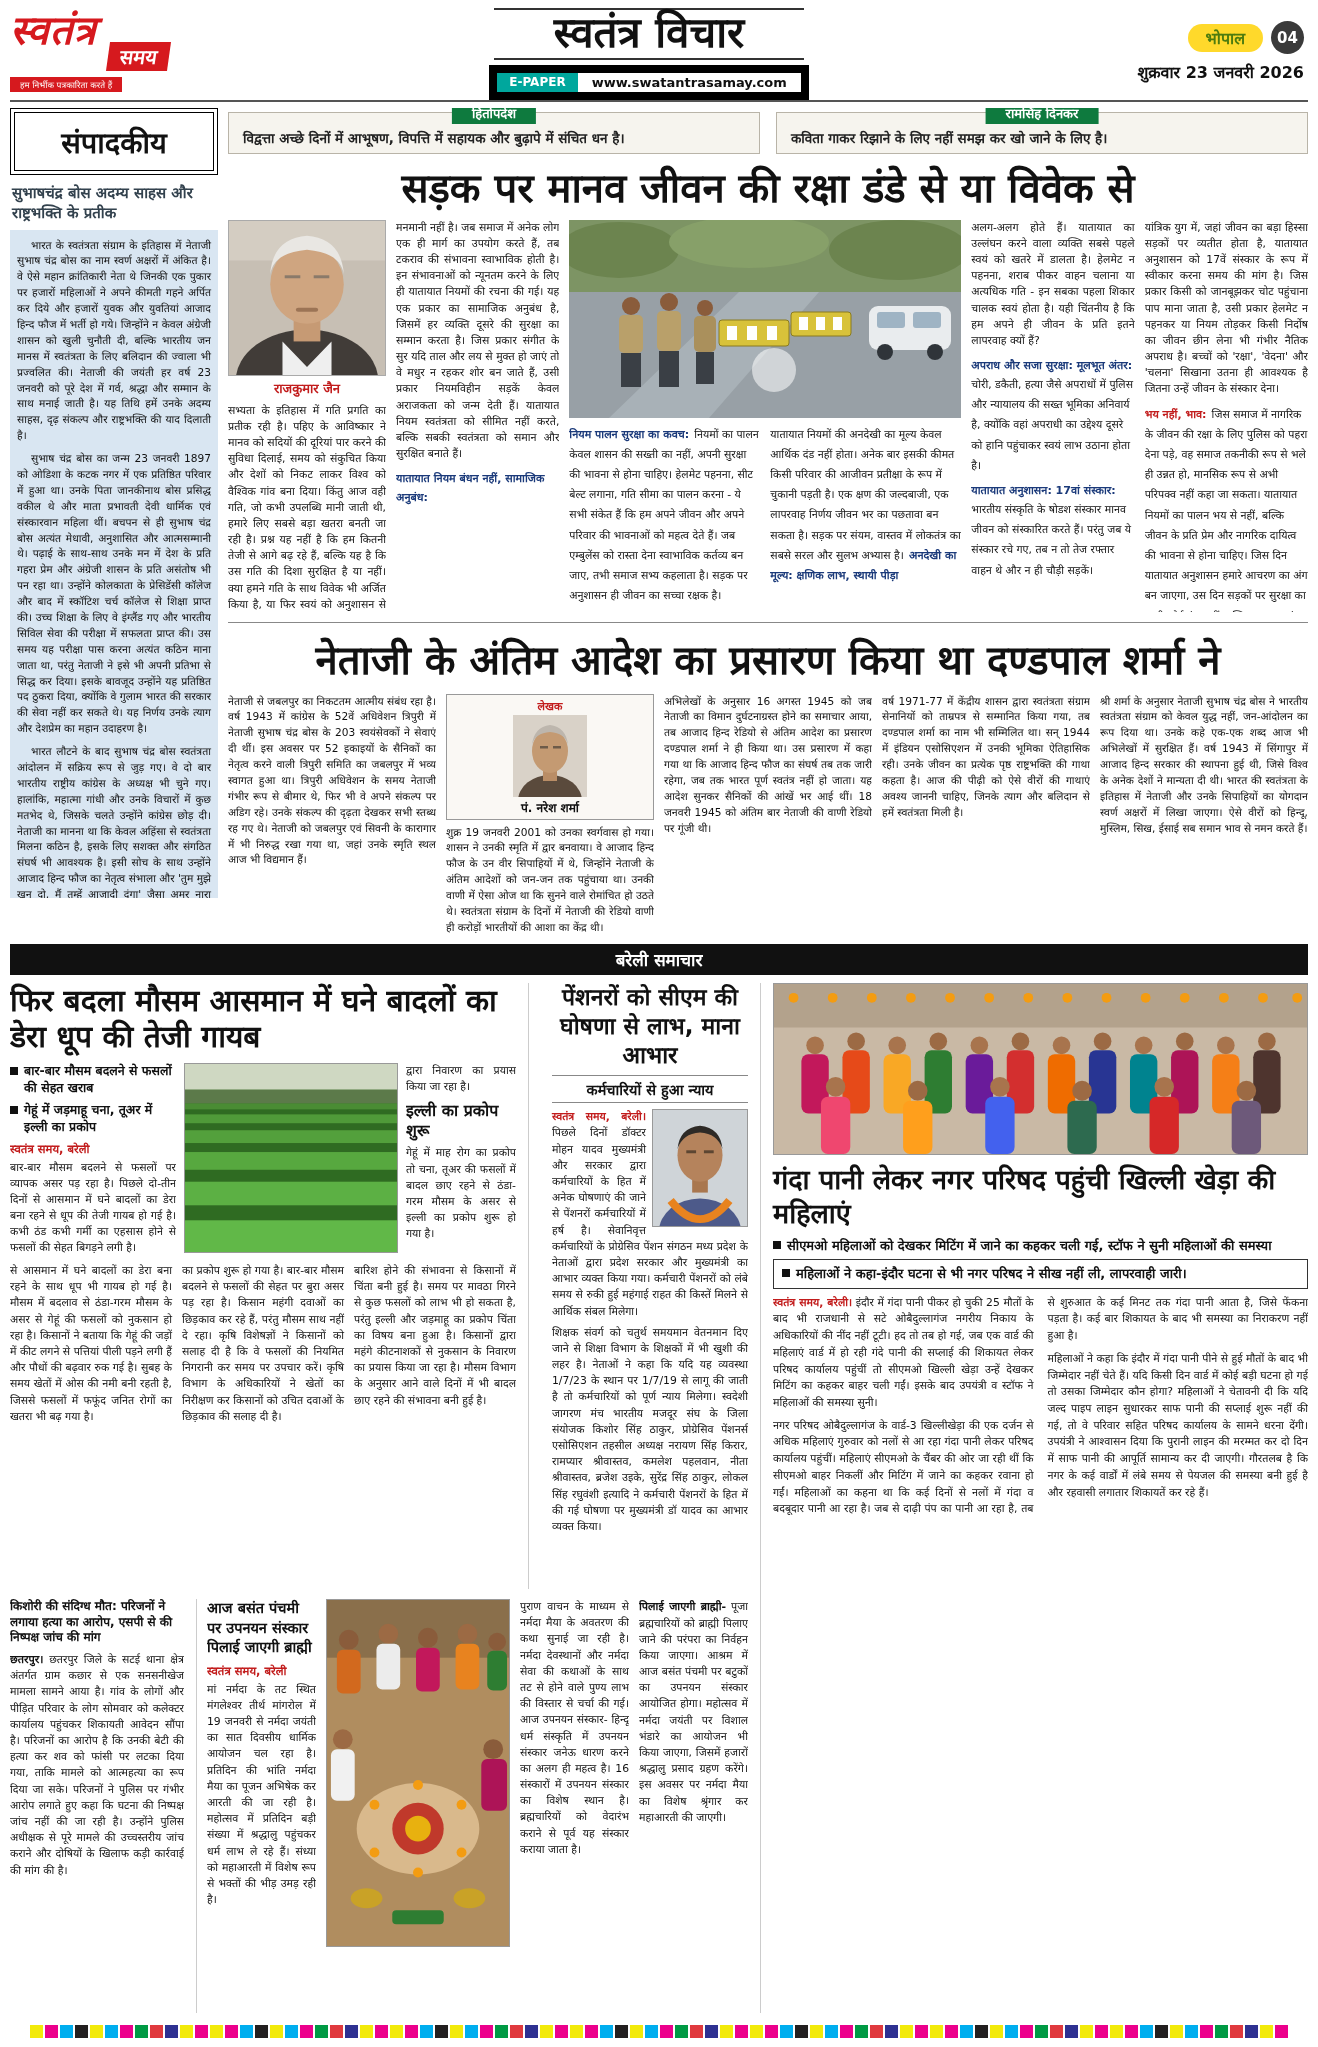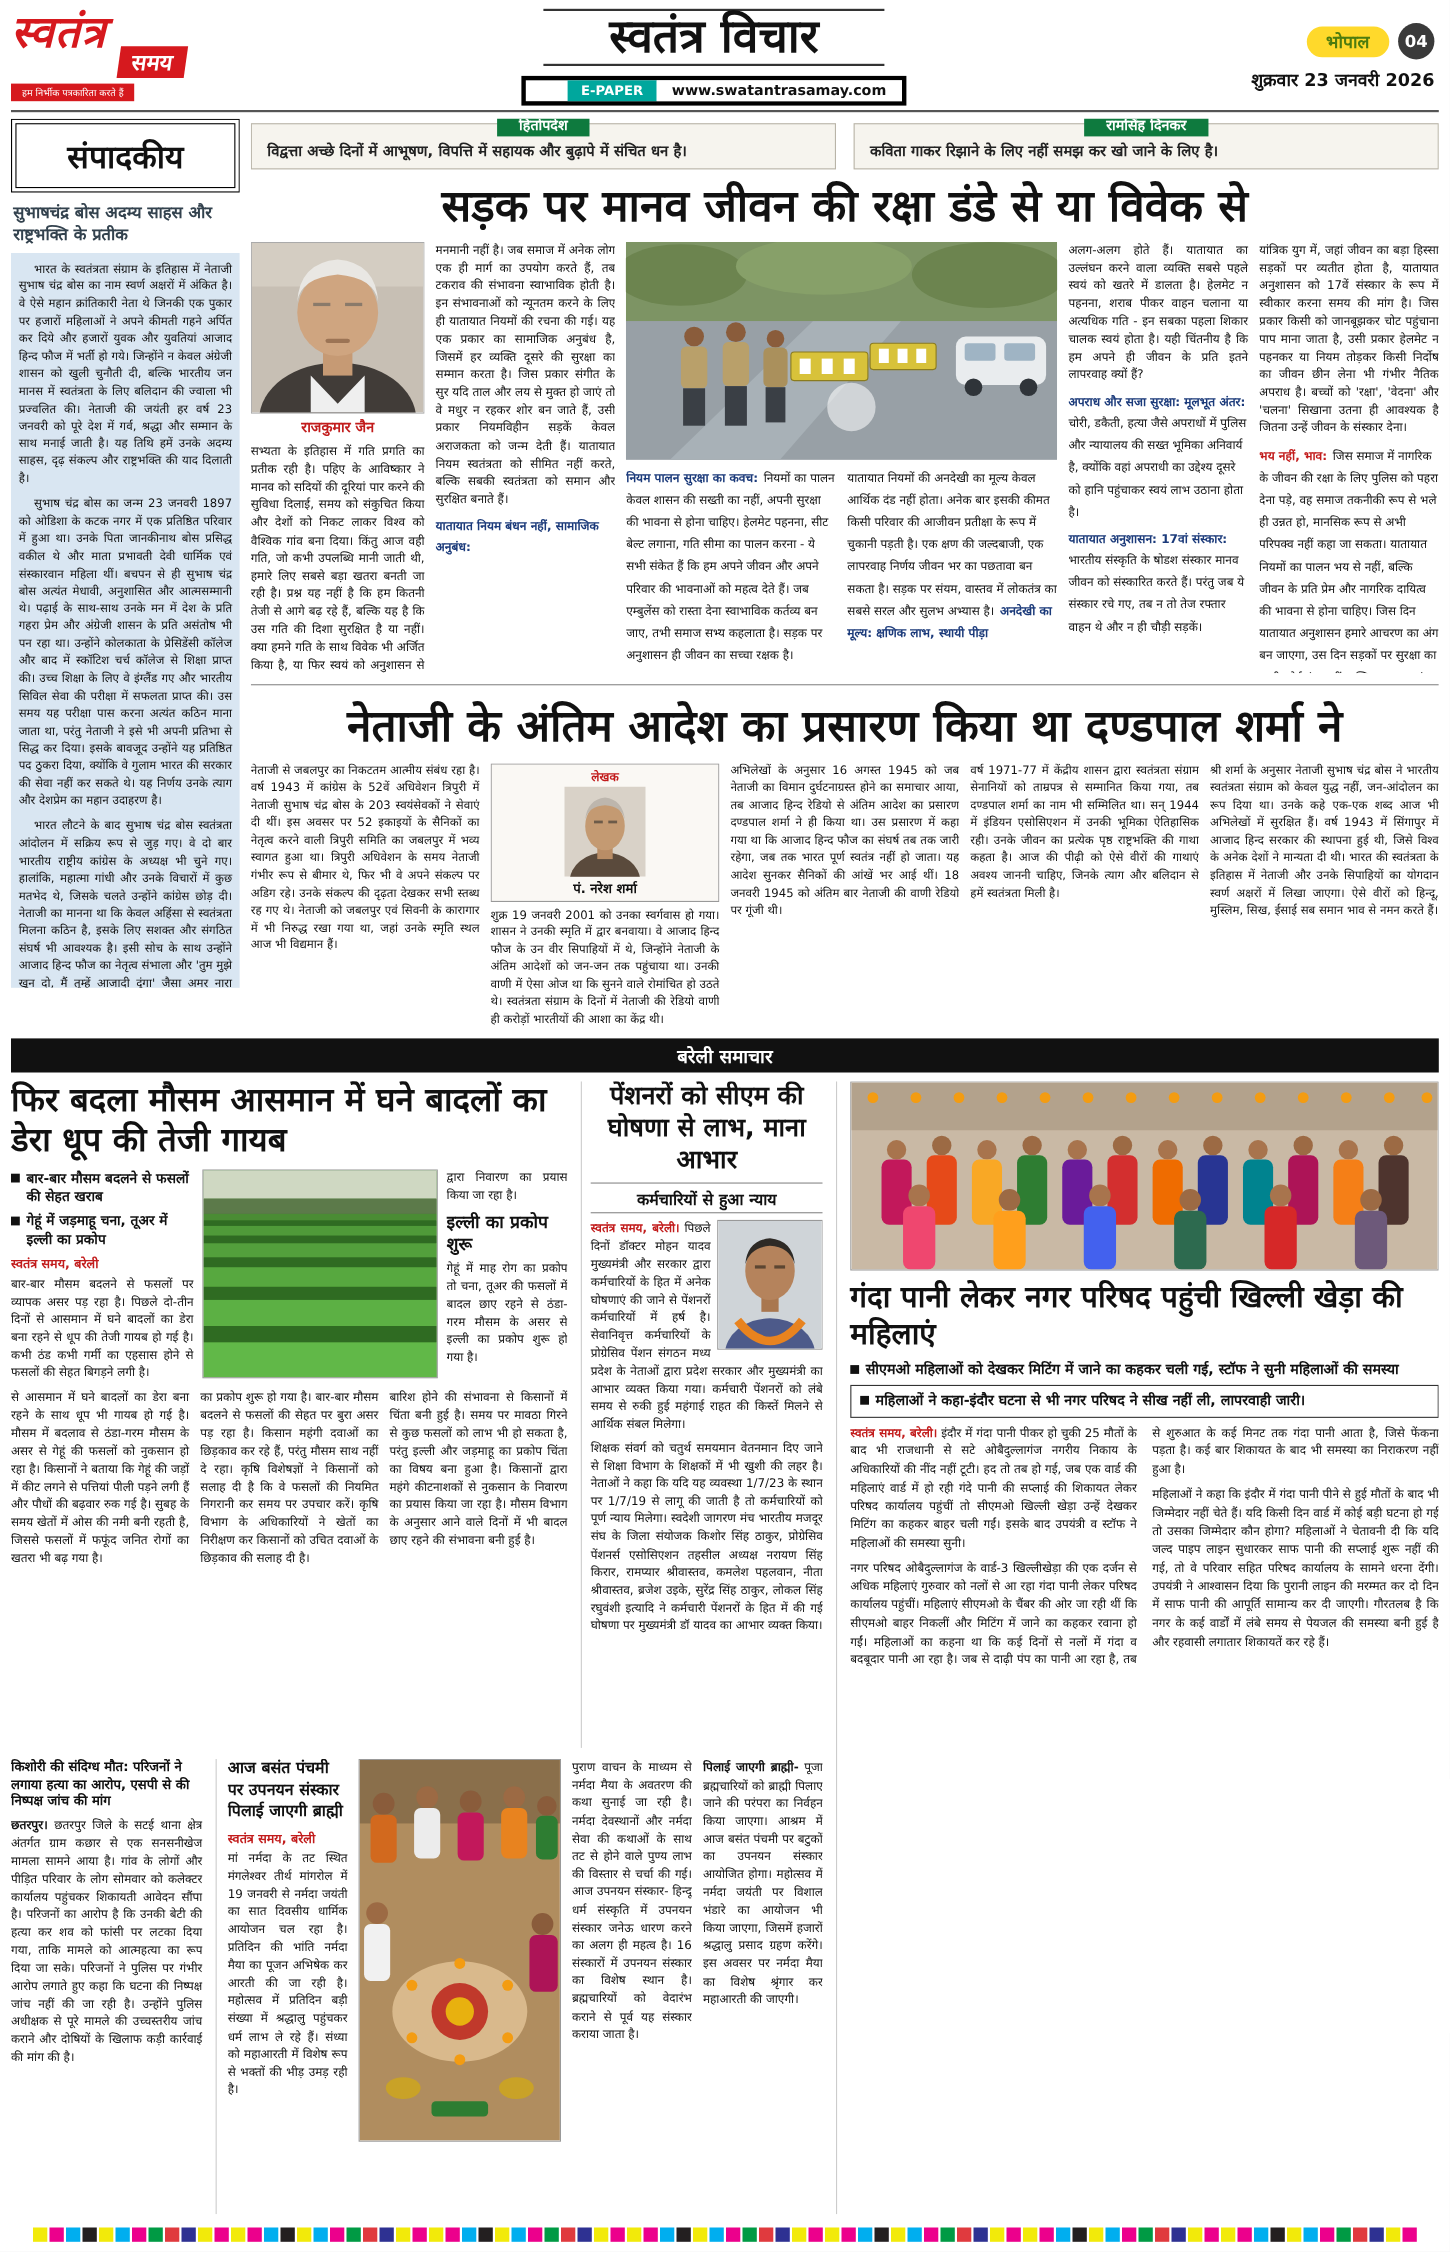--- a/index.html
+++ b/index.html
@@ -7,21 +7,21 @@
 .page { width:1318px; height:2047px; background:#fff; margin:0 auto; padding:8px 10px 4px; overflow:hidden; position:relative; }
 
 
 .masthead { display:flex; align-items:stretch; border-bottom:2px solid #555; padding-bottom:4px; height:94px; }
 .logo { width:205px; position:relative; flex:none; }
 .logo-main { color:#d6191e; font-size:40px; font-weight:800; font-style:italic; line-height:1; letter-spacing:1px; padding-top:2px; }
 .logo-sub { position:absolute; left:98px; top:34px; background:#d6191e; color:#fff; font-size:20px; font-weight:800; padding:1px 12px; transform:skewX(-8deg); }
 .logo-tagline { position:absolute; left:0; bottom:4px; background:#d6191e; color:#fff; font-size:8.5px; padding:2px 10px; white-space:nowrap; }
 .mast-center { flex:1; display:flex; flex-direction:column; align-items:center; justify-content:space-between; }
 .mast-title { font-size:42px; font-weight:800; line-height:1.05; border-top:2px solid #333; border-bottom:2px solid #333; padding:1px 60px 3px; }
-.epaper-row { display:flex; margin-top:5px; border:4px solid #000000;padding-left:38px; }
+.epaper-row { display:flex; margin-top:5px; border:8px solid #000000; }
 .epaper-badge { background:#00a79d; color:#fff; font-weight:700; font-size:12px; padding:2px 12px; }
 .website { font-size:13px; font-weight:700; padding:2px 14px; background:#fff; }
 .mast-right { width:225px; flex:none; display:flex; flex-direction:column; align-items:flex-end; justify-content:center; gap:7px; padding-right:4px; }
 .mast-right-top { display:flex; align-items:center; gap:8px; }
 .city-pill { background:#ffd92b; color:#4d7c0f; font-weight:700; font-size:16px; padding:3px 18px; border-radius:15px; }
 .page-circle { background:#3a3a3a; color:#fff; font-weight:800; font-size:15px; width:33px; height:33px; border-radius:50%; display:flex; align-items:center; justify-content:center; }
 .mast-date { font-size:16px; font-weight:700; }
 
 
 .content-row { display:flex; gap:10px; margin-top:6px; height:828px; }
@@ -69,21 +69,21 @@
 .n-author-label { color:#c21c1c; font-weight:700; font-size:11px; }
 .n-author-photo { width:74px; height:82px; margin:2px auto; }
 .n-author-name { font-weight:700; font-size:12px; }
 
 
 .bareli-banner { background:#111; color:#fff; text-align:center; font-size:17px; font-weight:700; padding:4px 0; margin-top:8px; }
 .bareli-content { display:flex; gap:12px; margin-top:8px; height:1030px; overflow:hidden; }
 .bareli-left { width:738px; flex:none; display:flex; flex-direction:column; gap:10px; }
 .bareli-left-top { display:flex; gap:12px; height:606px; overflow:hidden; }
 .weather { flex:0 0 506px; overflow:hidden; }
-.pension { flex:1; overflow:hidden; border-left:1px solid #ccc; padding-left:8px; }
+.pension { flex:1; overflow:hidden; border-left:1px solid #ccc; padding-left:23px; }
 .bareli-left-bottom { display:flex; gap:12px; flex:1; overflow:hidden; }
 .girl { flex:0 0 174px; overflow:hidden; }
 .narmada { flex:1; overflow:hidden; border-left:1px solid #ccc; padding-left:10px; }
 .women { flex:1; overflow:hidden; border-left:1px solid #ccc; padding-left:12px; }
 
 .w-headline { font-size:30px; font-weight:800; line-height:1.2; margin-bottom:8px; }
 .w-mid { display:flex; gap:8px; height:192px; overflow:hidden; }
 .w-leftcol { flex:0 0 166px; overflow:hidden; }
 .bullet { display:flex; gap:6px; font-size:12.5px; font-weight:700; line-height:1.35; margin-bottom:5px; }
 .sq { width:8px; height:8px; background:#111; flex:none; margin-top:4px; }

